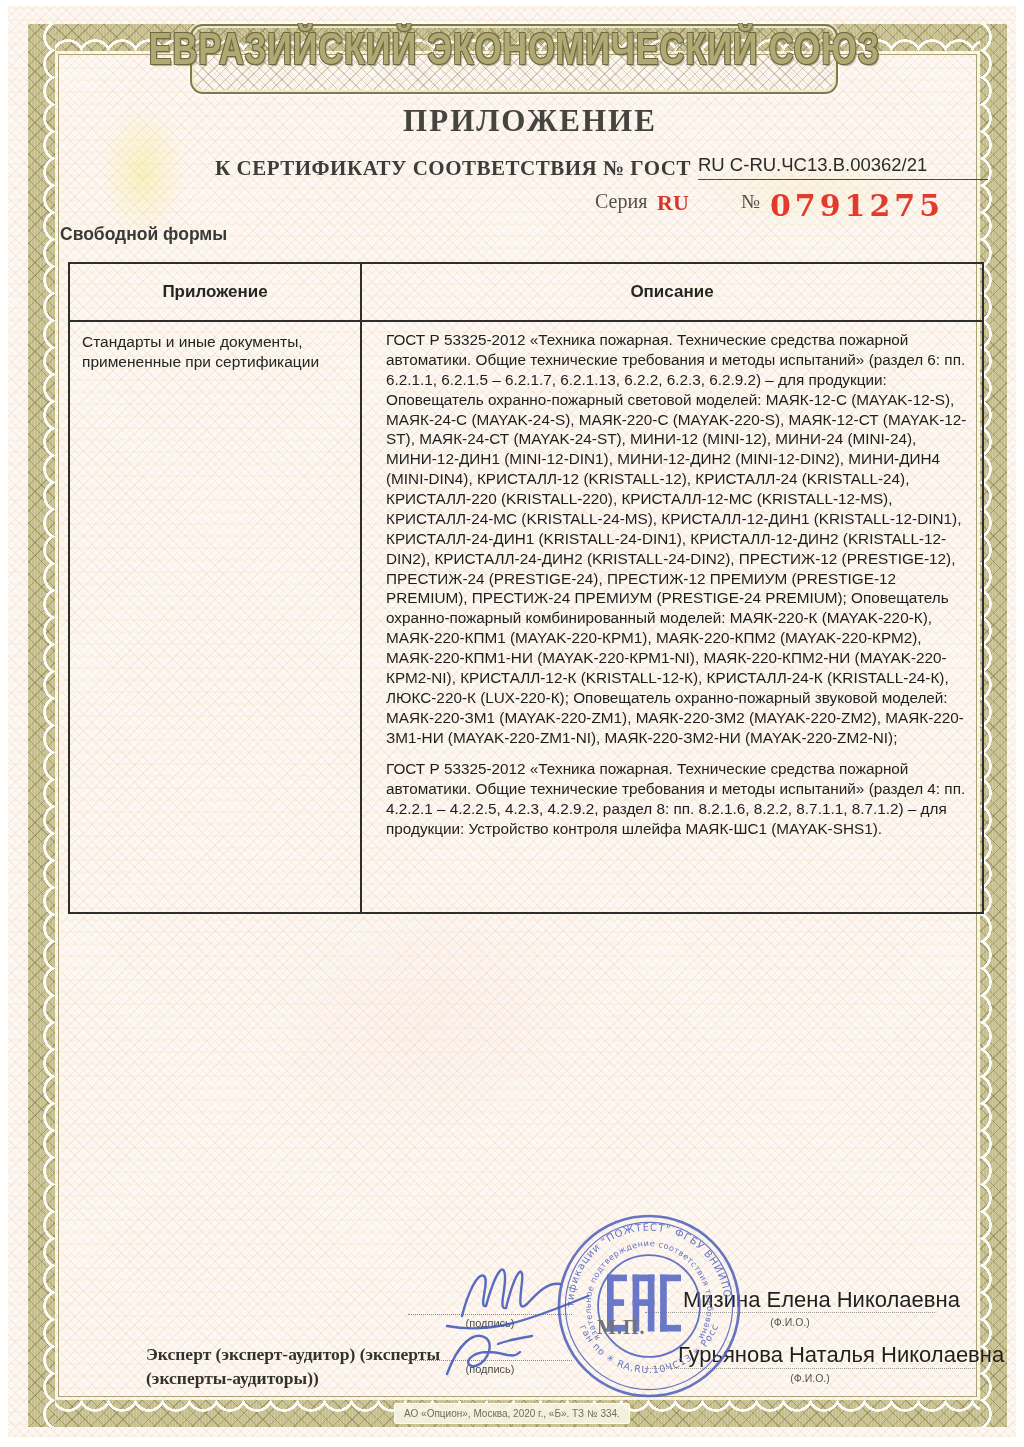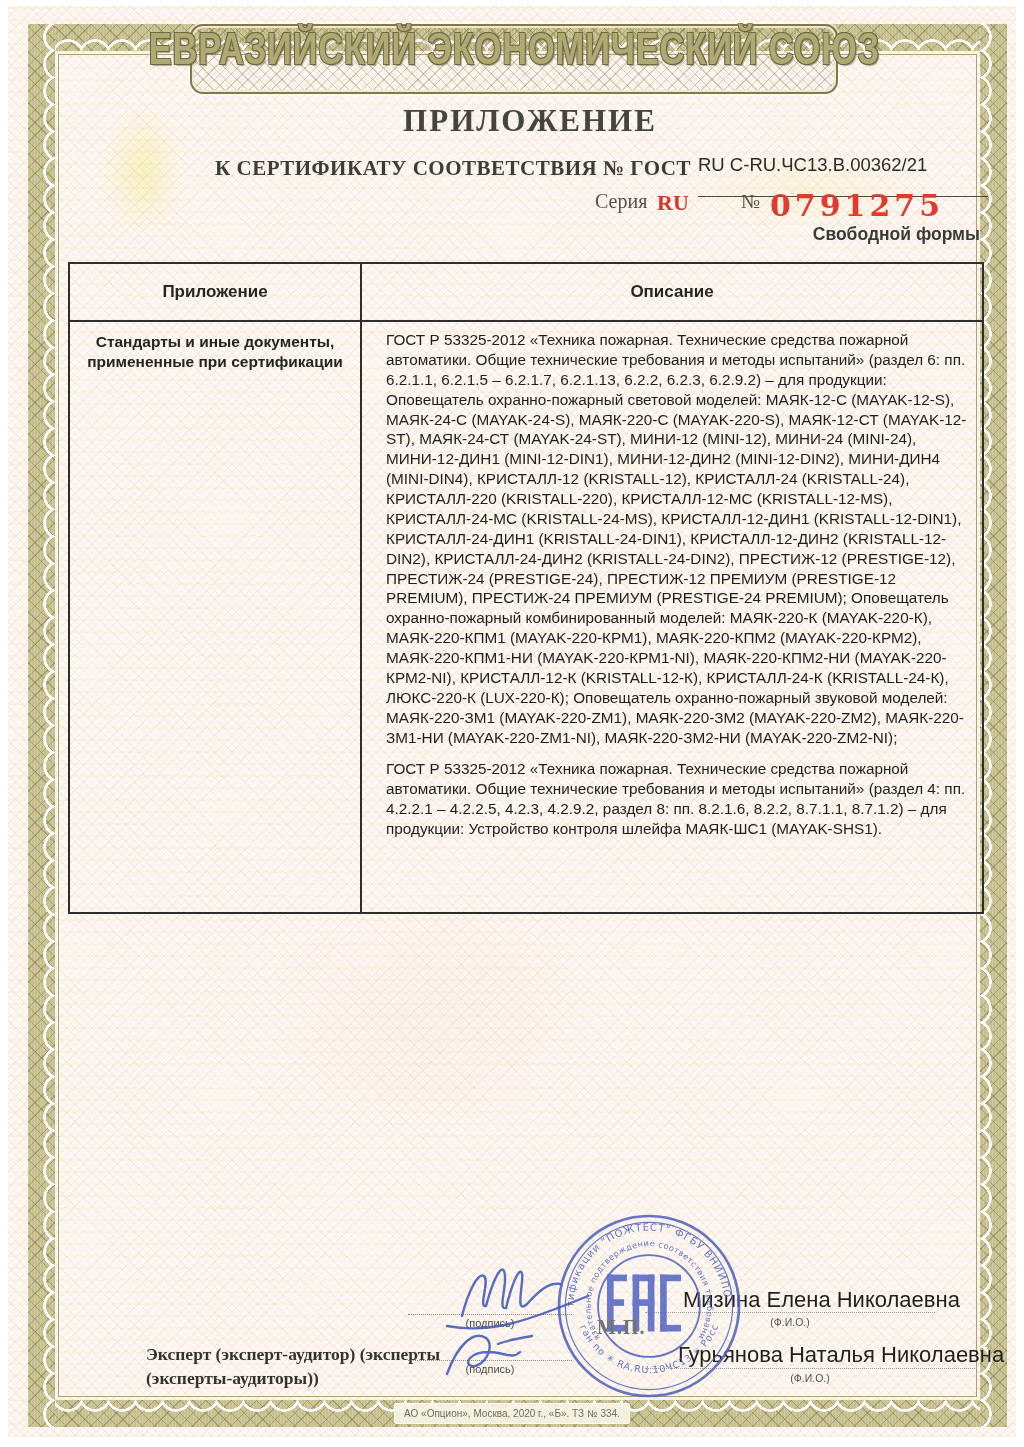--- a/index.html
+++ b/index.html
@@ -50,39 +50,39 @@
   .union-banner span{display:inline-block;font-weight:bold;font-size:41px;letter-spacing:1px;
     transform:scaleX(.84) scaleY(1.08);white-space:nowrap;color:#b0a974;
     text-shadow:-1px -1px 0 #6e6941,1px -1px 0 #6e6941,-1px 1px 0 #6e6941,1px 1px 0 #6e6941,2px 2px 1px rgba(110,105,65,.55);}
 
   
   .page-title{position:absolute;left:60px;top:103px;width:940px;text-align:center;
     font-family:"Liberation Serif",serif;font-weight:bold;font-size:31px;letter-spacing:2px;color:#45443f;}
   .subtitle-prefix{position:absolute;left:215px;top:156px;font-family:"Liberation Serif",serif;
     font-weight:bold;font-size:21px;color:#3d3c38;letter-spacing:.5px;white-space:nowrap;}
   .cert-number{position:absolute;left:698px;top:154px;width:290px;font-size:18.5px;color:#2b2b28;
-    border-bottom:1.5px solid #4a4a46;padding-bottom:20px;white-space:nowrap;}
+    border-bottom:1.5px solid #4a4a46;padding-bottom:3px;white-space:nowrap;}
   .series-row{position:absolute;left:0;top:190px;width:1024px;height:28px;font-family:"Liberation Serif",serif;padding-left:24px;}
   .series-label{position:absolute;left:595px;font-size:20px;color:#54514b;}
   .series-value{position:absolute;left:657px;font-size:22px;font-weight:bold;color:#d8352a;}
   .number-sign{position:absolute;left:741px;font-size:20px;color:#54514b;}
   .blank-number{position:absolute;left:770px;top:-2px;font-family:"DejaVu Serif",serif;font-weight:bold;
     font-size:30px;letter-spacing:4px;color:#e23b2e;}
-  .form-type{position:absolute;left:60px;top:224px;width:920px;text-align:right;font-weight:bold;font-size:17.5px;color:#393935;}
+  .form-type{position:absolute;left:60px;top:224px;width:920px;text-align:left;font-weight:bold;font-size:17.5px;color:#393935;}
 
   
   .cert-table{position:absolute;left:68px;top:262px;width:916px;height:652px;border:2px solid #2e2e2a;
     display:flex;flex-direction:column;box-sizing:border-box;}
   .thead{display:flex;height:56px;border-bottom:2px solid #2e2e2a;flex:none;}
   .th{display:flex;align-items:center;justify-content:center;font-weight:bold;font-size:17px;color:#262622;box-sizing:border-box;}
   .th.left{width:292px;border-right:2px solid #2e2e2a;}
   .th.right{flex:1;}
   .tbody{display:flex;flex:1;min-height:0;}
   .td-left{width:292px;border-right:2px solid #2e2e2a;box-sizing:border-box;padding:10px 12px;
-    font-weight:bold;font-size:15.5px;line-height:1.28;color:#242420;text-align:center;}
+    font-weight:normal;font-size:15.5px;line-height:1.28;color:#242420;}
   .td-right{flex:1;box-sizing:border-box;padding:8px 14px 8px 12px;font-size:15.3px;line-height:1.3;color:#1e1e1b;overflow:hidden;}
   .td-right p{margin:0 0 12px 12px;}
 
   
   .sig-label{position:absolute;font-family:"Liberation Serif",serif;font-weight:bold;color:#33322d;
     font-size:17.5px;line-height:1.38;}
   .sig-label.head{left:158px;top:1290px;width:290px;}
   .sig-label.expert{left:146px;top:1342px;width:310px;}
   .sigline{position:absolute;border-bottom:1px dotted #8a8a83;}
   .sigline.s1{left:408px;top:1296px;width:164px;height:18px;}

